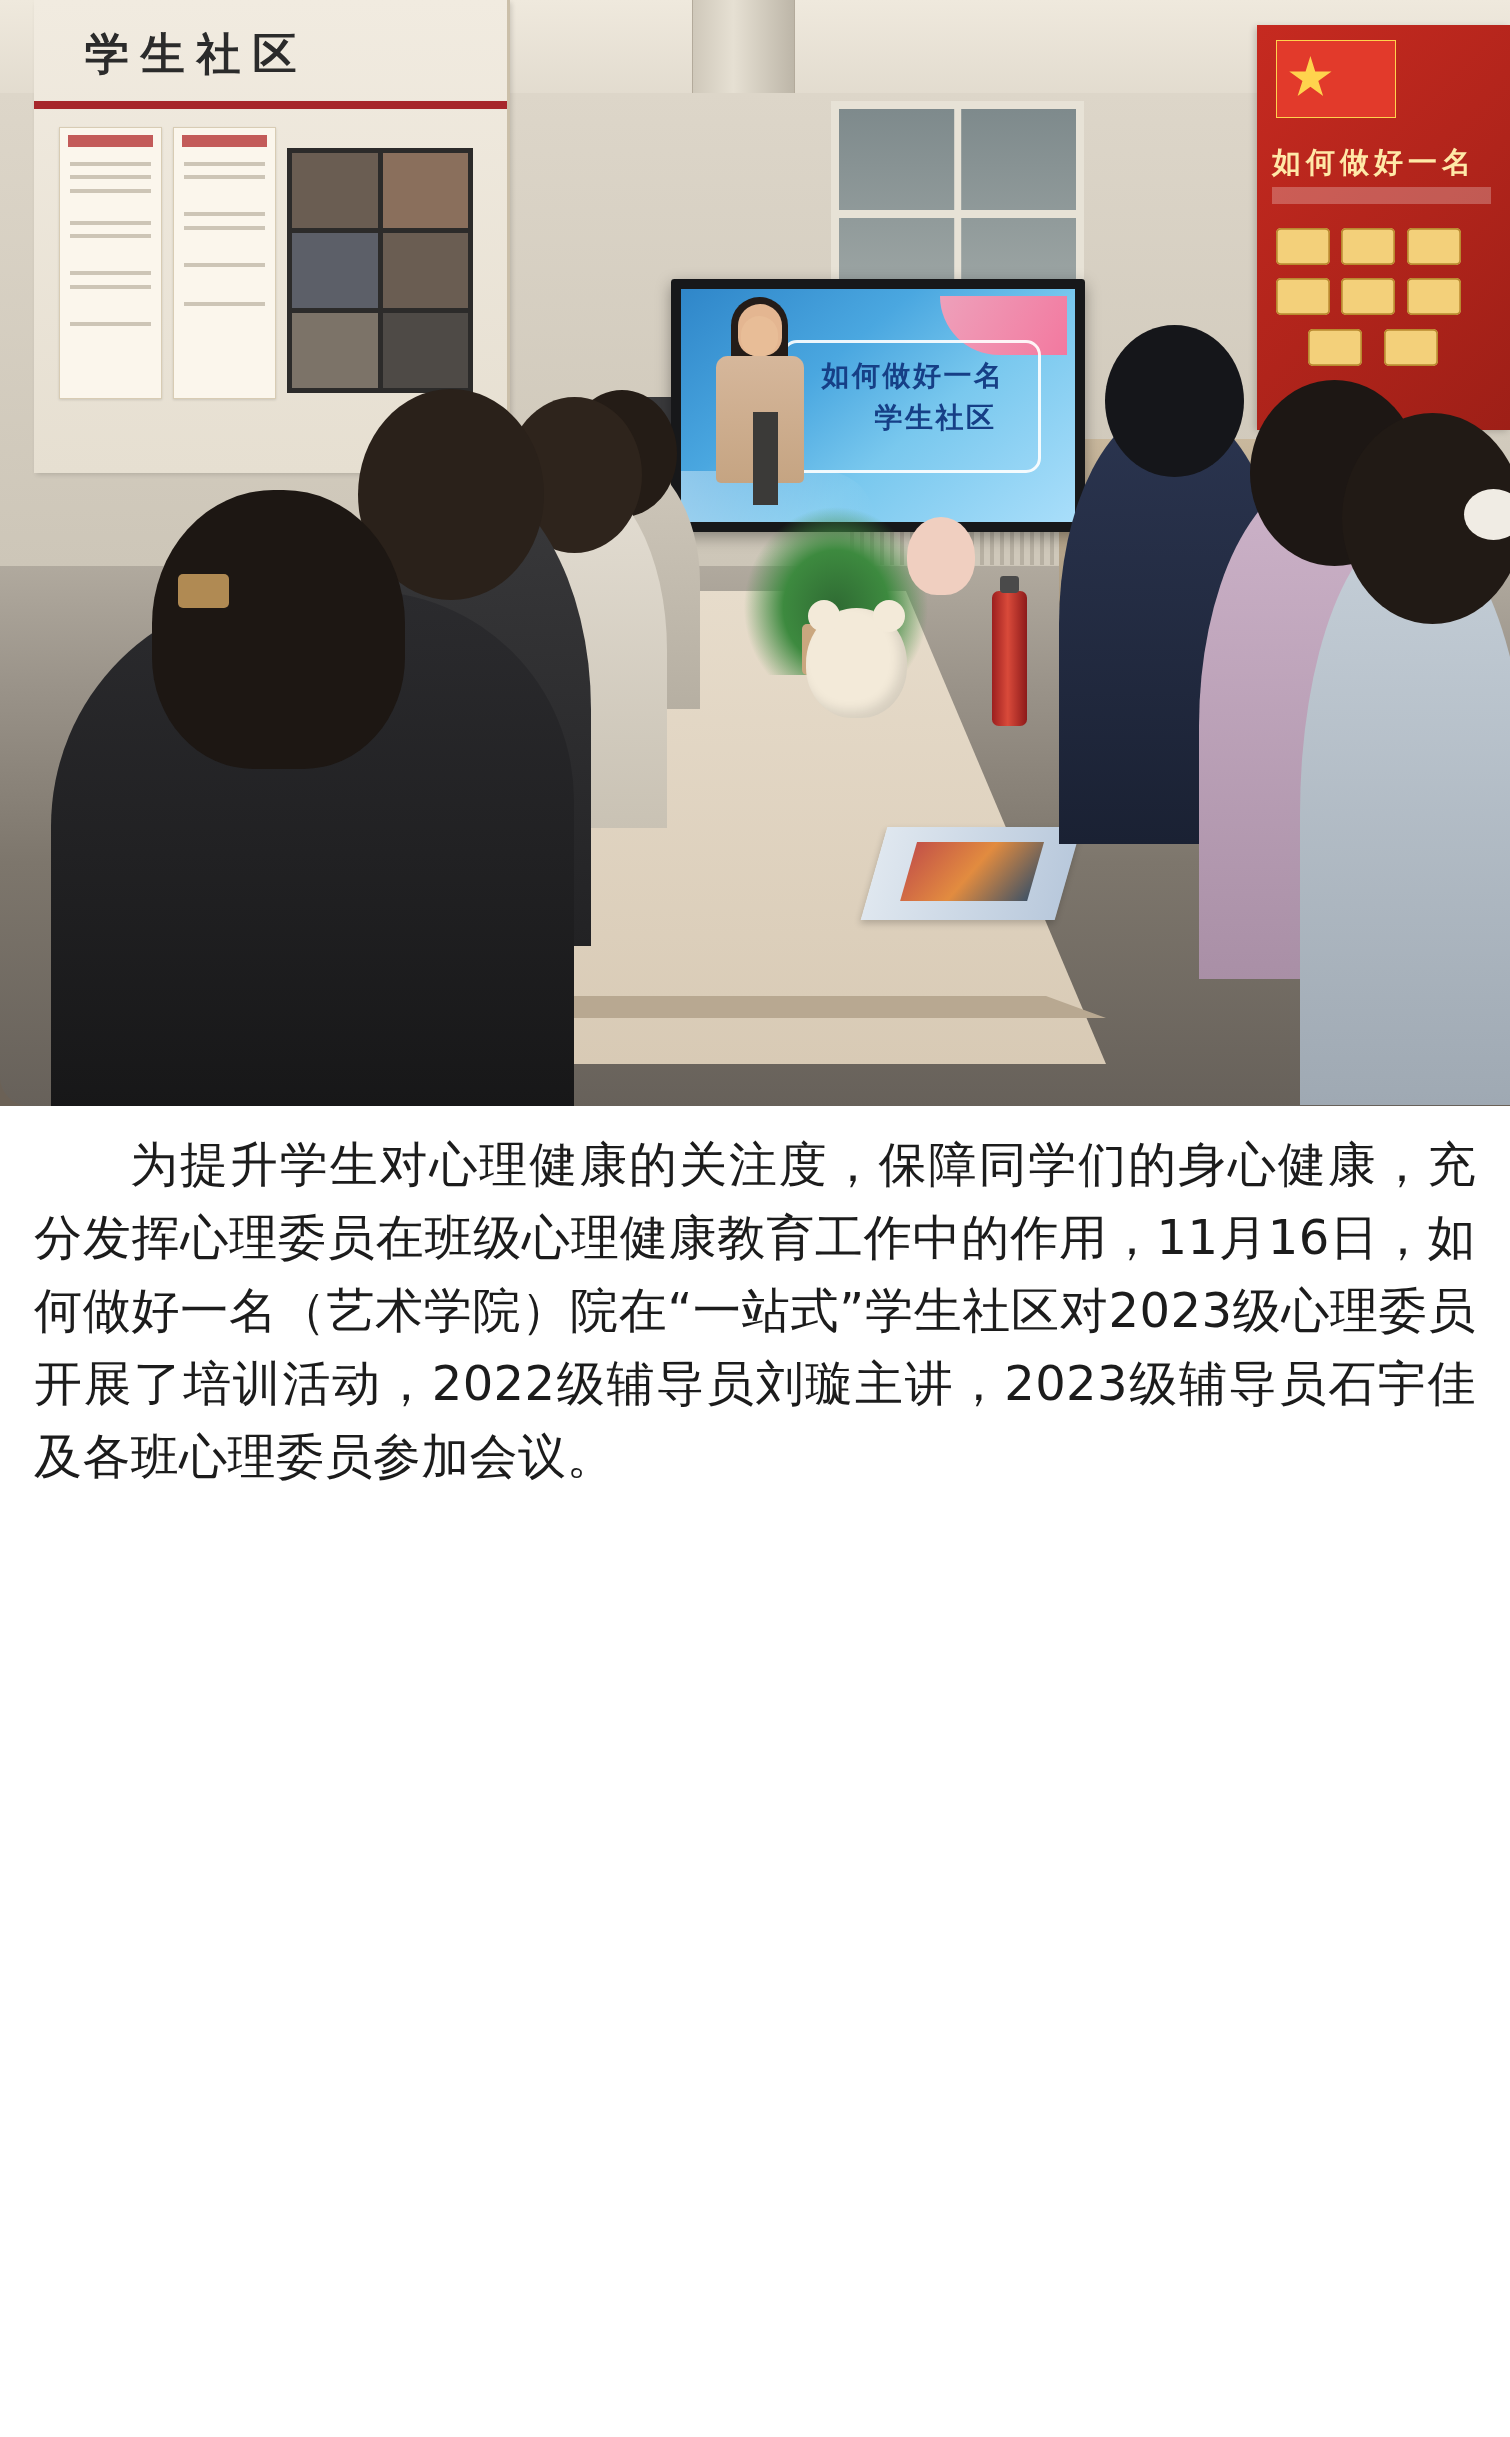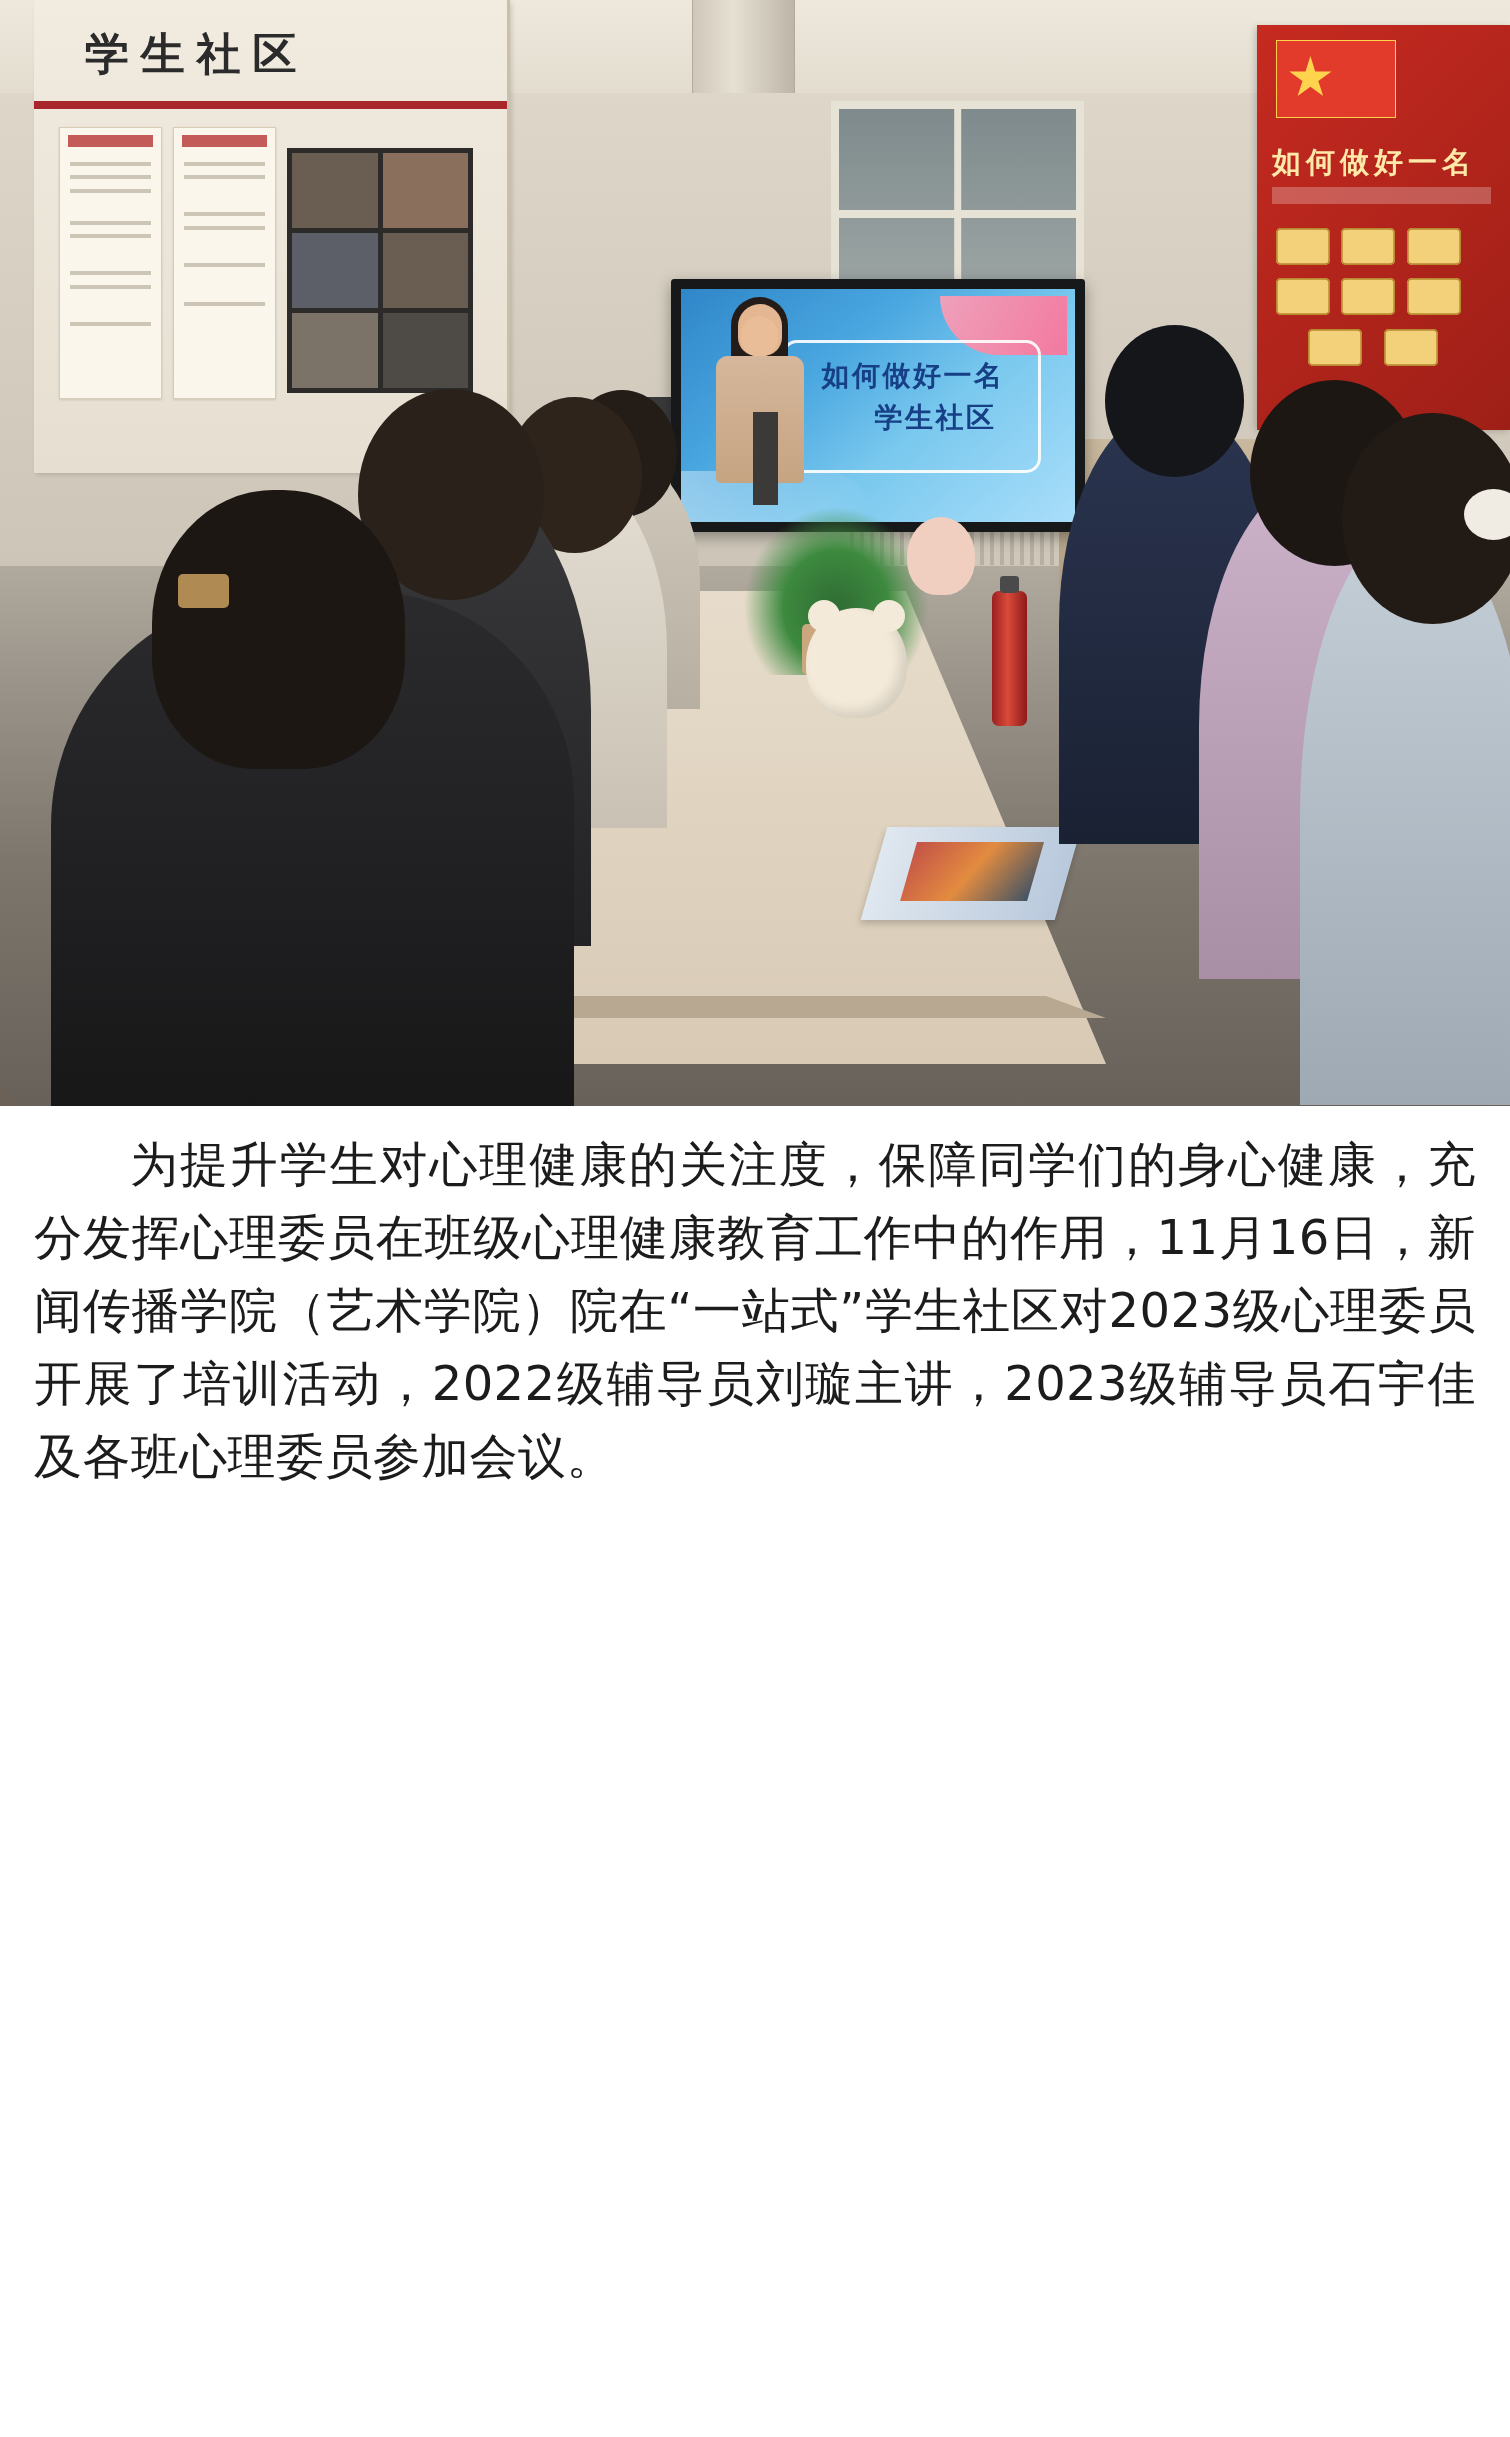--- a/index.html
+++ b/index.html
@@ -399,17 +399,17 @@
         </div>
       <div class="p p-r3">
           <div class="hd"></div>
           <div class="bow"></div>
         </div>
 
     </div>
   </div>
 
   <div class="article">
-    <p>为提升学生对心理健康的关注度，保障同学们的身心健康，充分发挥心理委员在班级心理健康教育工作中的作用，11月16日，新闻传播学院（艺术学院）院在“一站式”学生社区对2023级心理委员开展了培训活动，2022级辅导员刘璇主讲，2023级辅导员石宇佳及各班心理委员参加会议。</p>
+    <p>为提升学生对心理健康的关注度，保障同学们的身心健康，充分发挥心理委员在班级心理健康教育工作中的作用，11月16日，如何做好一名（艺术学院）院在“一站式”学生社区对2023级心理委员开展了培训活动，2022级辅导员刘璇主讲，2023级辅导员石宇佳及各班心理委员参加会议。</p>
   </div>
 
 </div>
 
 
 </body></html>

